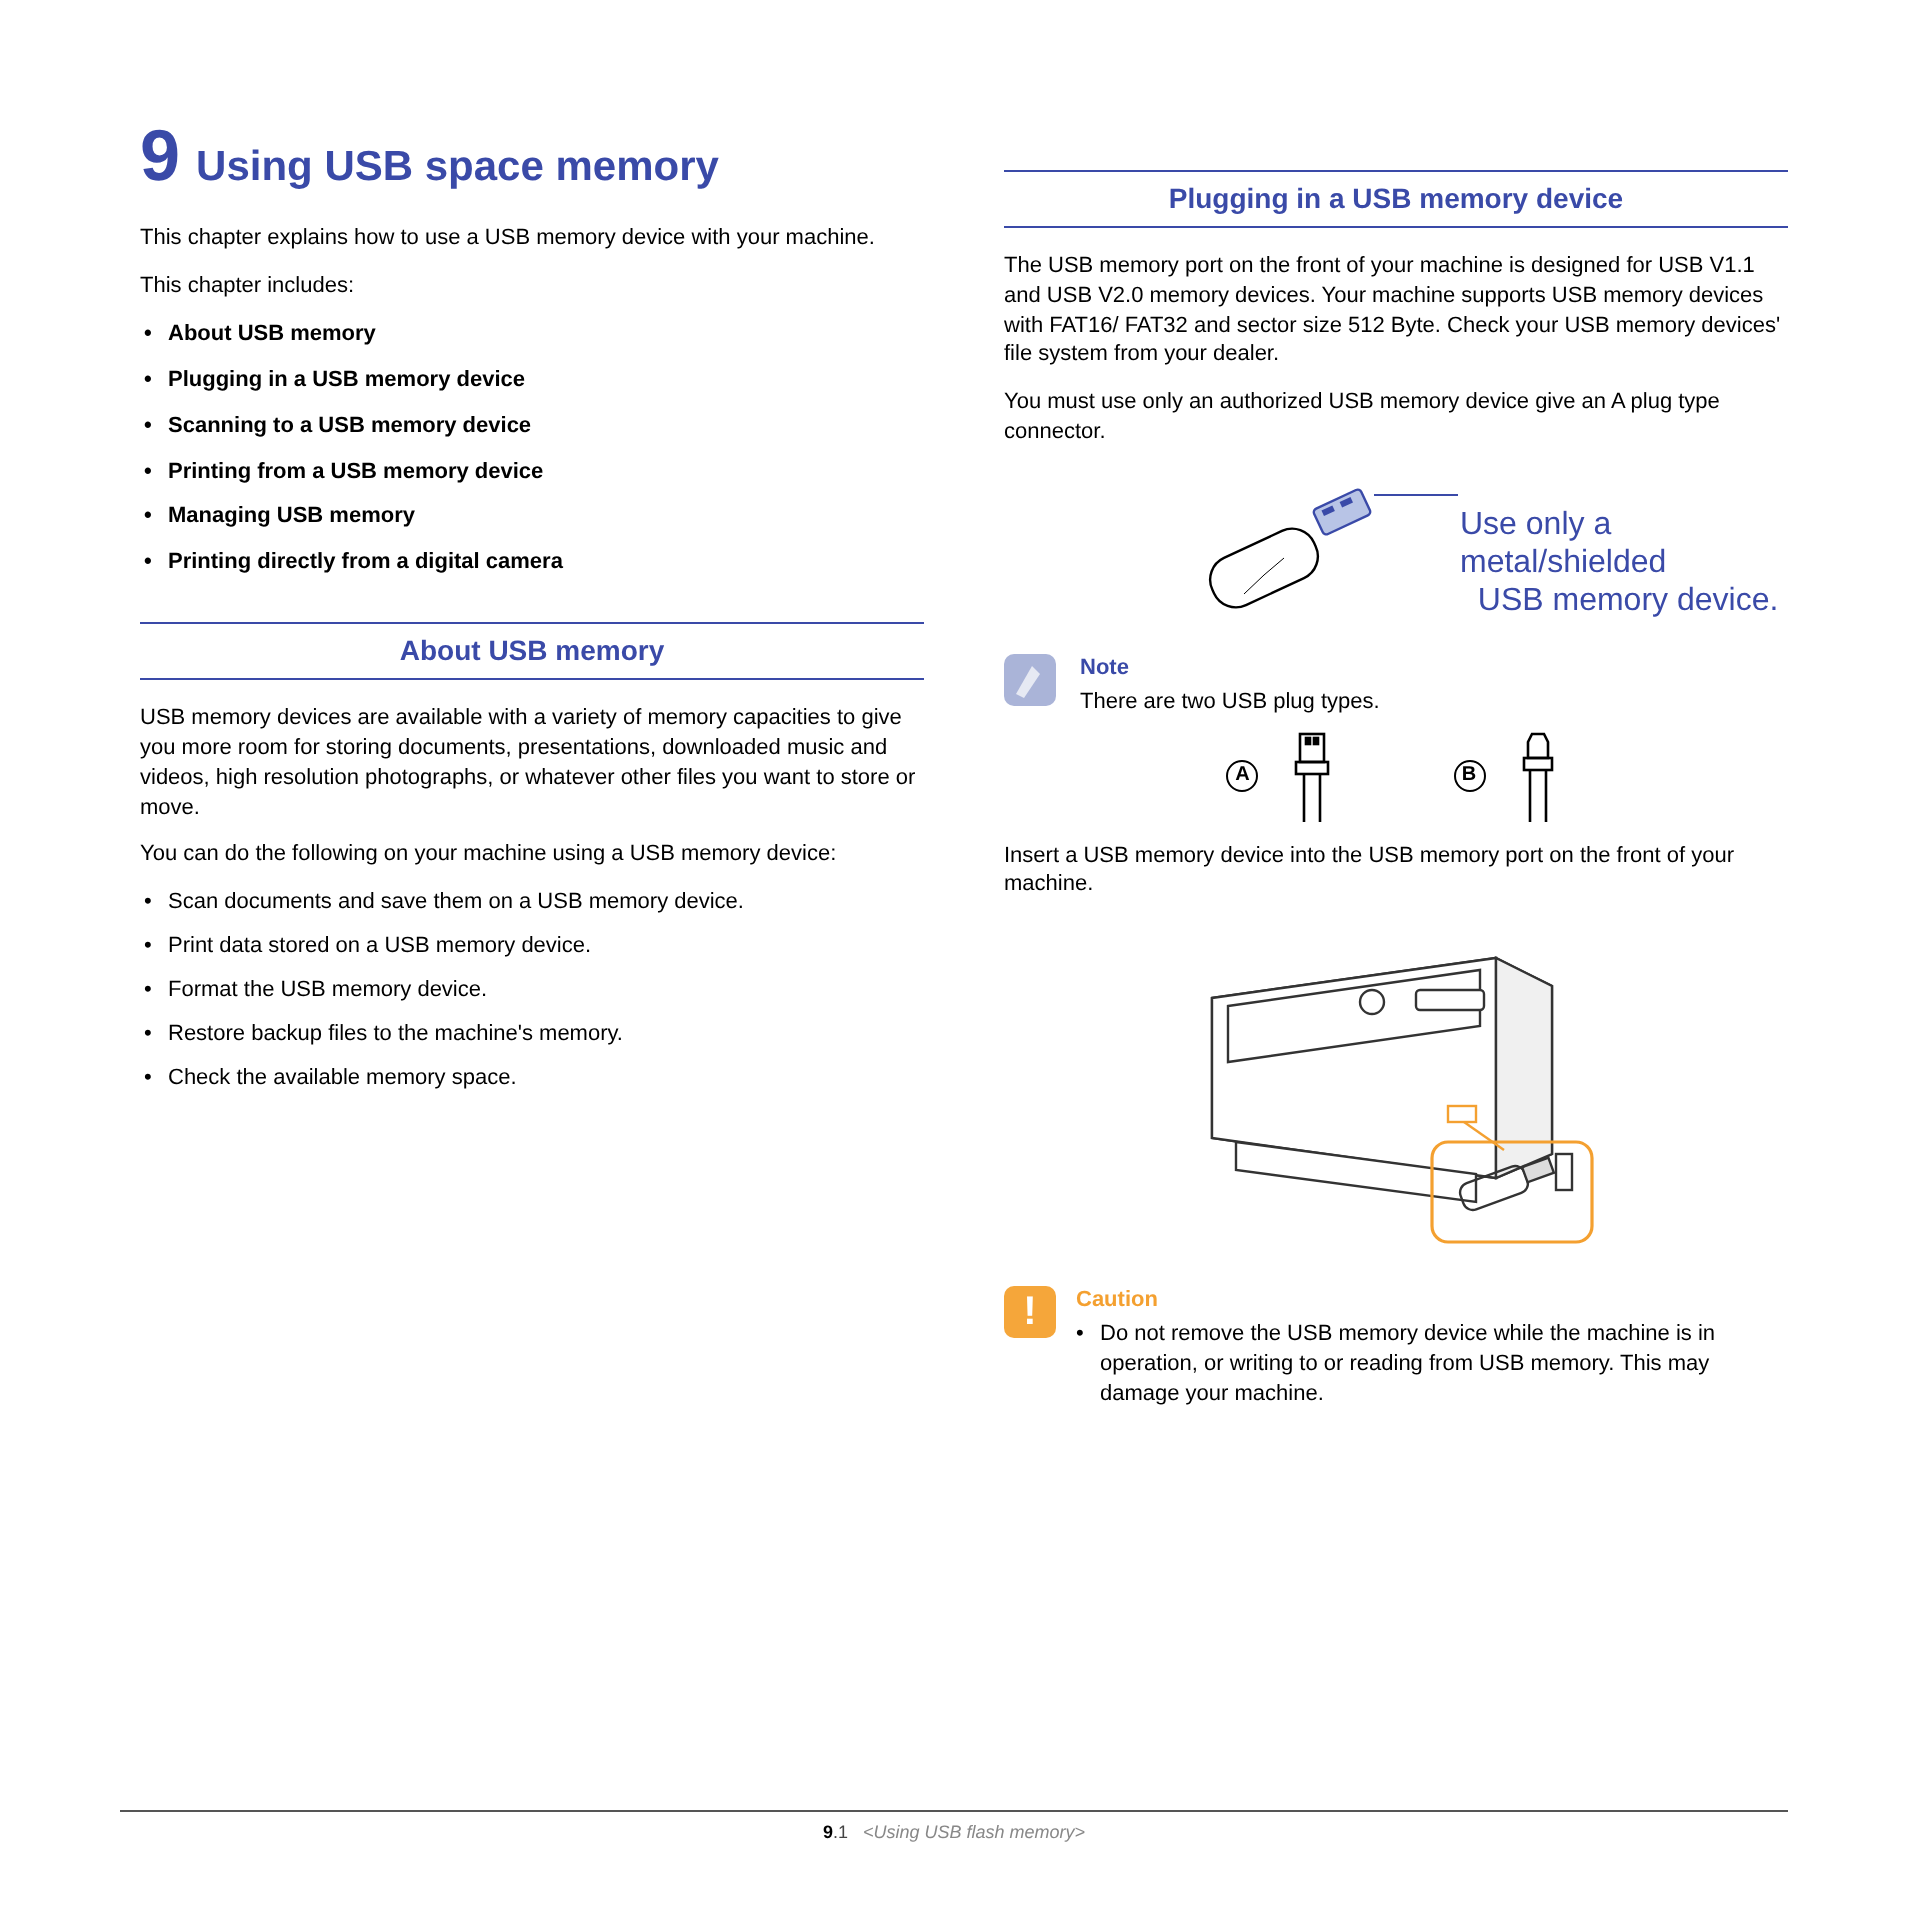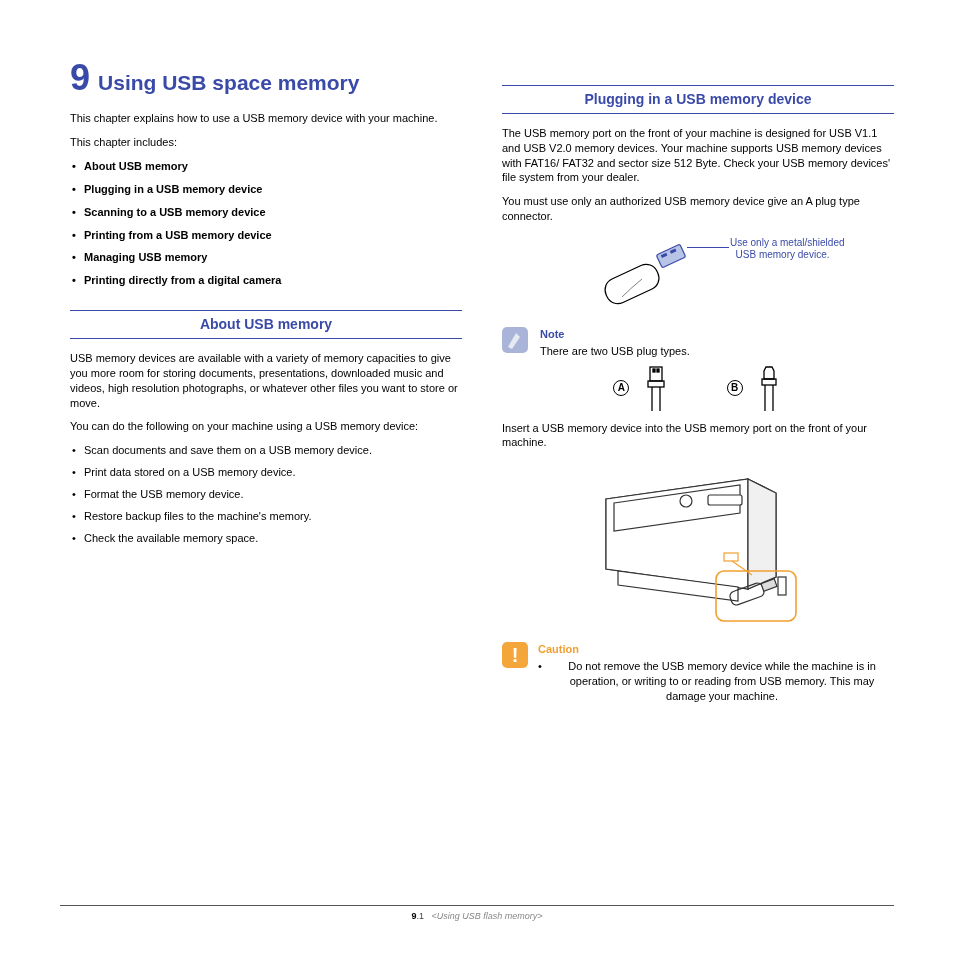--- a/index.html
+++ b/index.html
@@ -90,22 +90,22 @@
     margin: 4px 0;
   }
   .usb-stick {
     position: absolute;
     left: 90px;
     top: 4px;
   }
   .callout {
     position: absolute;
     left: 228px;
-    top: 4px;
-    font-size: 10px;
+    top: 20px;
+    font-size: 16px;
     color: #3a4aa8;
     line-height: 1.2;
     width: 160px;
   }
   .callout-line {
     position: absolute;
     left: 185px;
     top: 14px;
     width: 42px;
     height: 1px;
@@ -139,21 +139,21 @@
   }
   .plugsvg { vertical-align: middle; }
   .printer-fig { text-align: center; margin: 6px 0 14px 0; }
   .caution-block { display:flex; gap:10px; }
   .caution-icon {
     width: 26px; height: 26px; background:#f5a63a; border-radius:5px;
     color:#fff; font-weight:bold; font-size:20px; line-height:26px; text-align:center;
     flex:none;
   }
   .caution-list { list-style:none; padding:0; margin:0;}
-  .caution-list li { margin-bottom:6px; padding-left:12px; position:relative;text-align:center;}
+  .caution-list li { margin-bottom:6px; padding-left:12px; position:relative;}
   .caution-list li::before { content:"•"; position:absolute; left:0;}
   .footer {
     position: absolute;
     left: 60px; right: 60px; bottom: 32px;
     border-top: 0.8px solid #555;
     padding-top: 4px;
     text-align: center;
     font-size: 9px;
     color: #444;
   }

